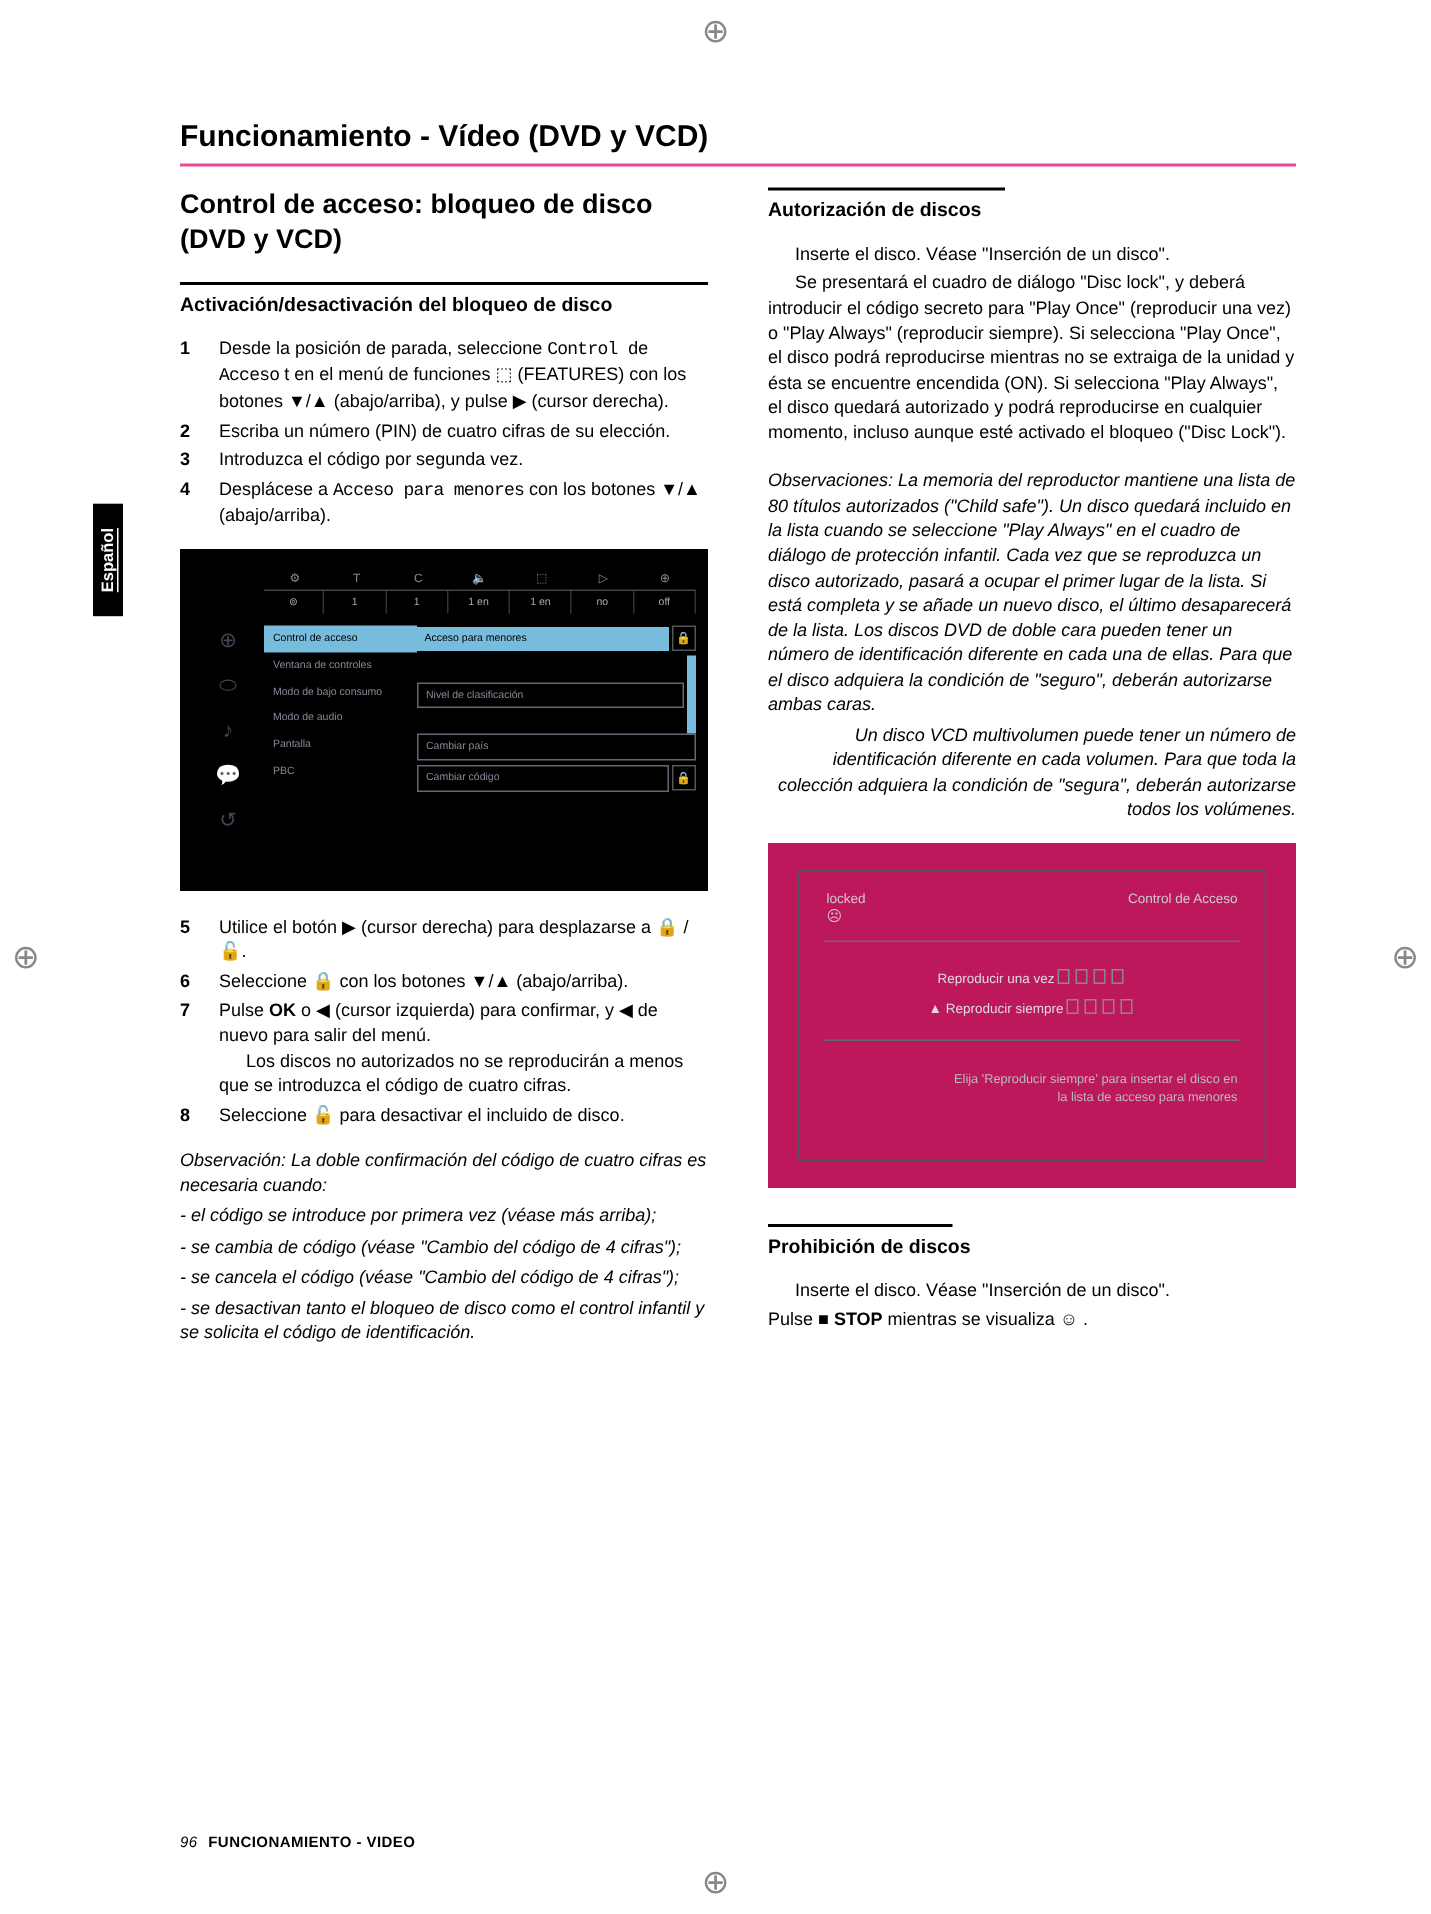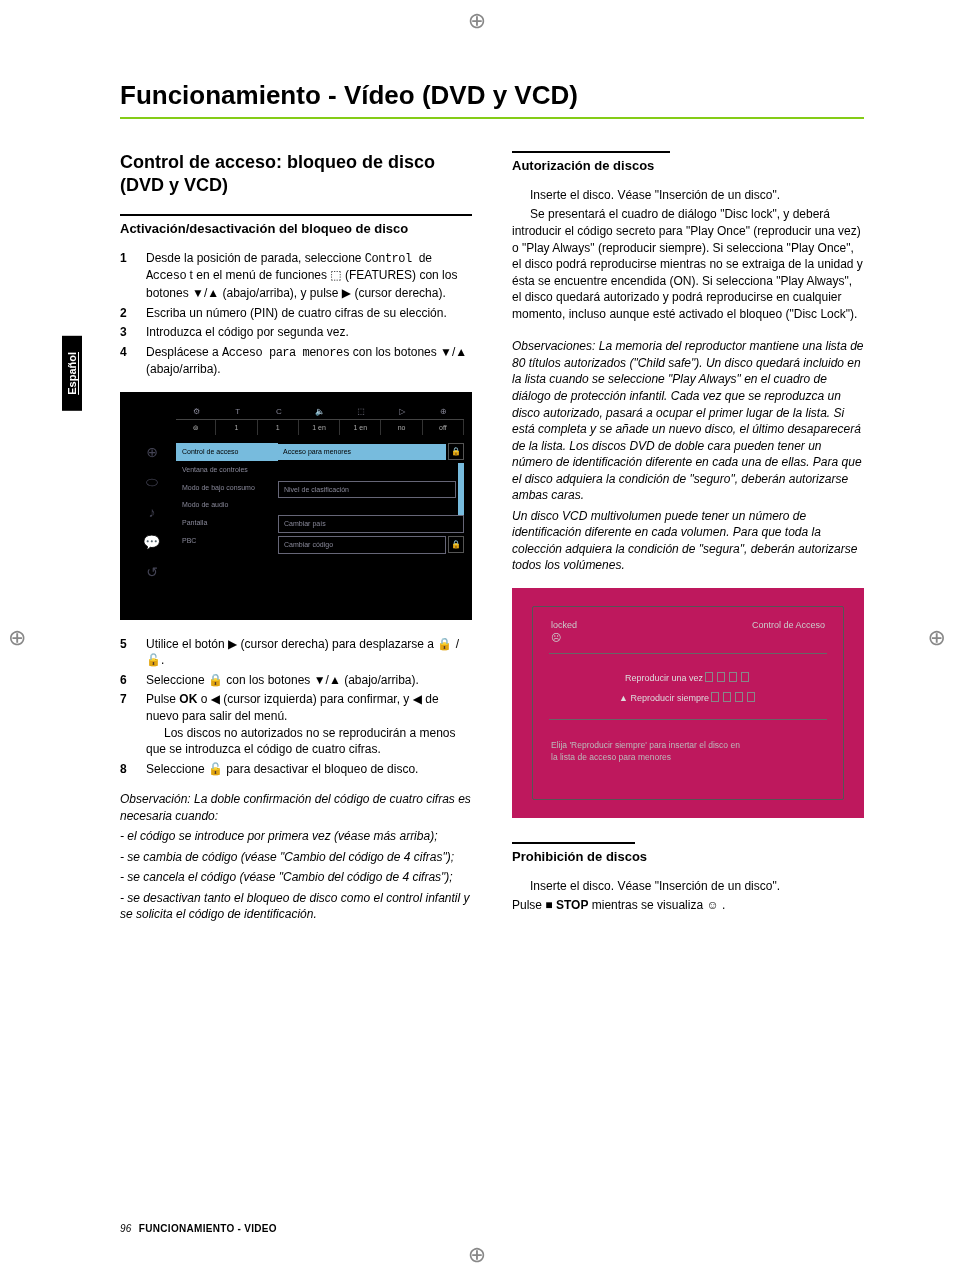--- a/index.html
+++ b/index.html
@@ -6,25 +6,25 @@
   body {
     font-family: Arial, Helvetica, sans-serif;
     width: 954px;
     height: 1276px;
     background: #fff;
     color: #000;
     position: relative;
     padding: 80px 90px 50px 120px;
   }
   .page-title {
-    font-size: 26px;
-    font-weight: bold;
-    border-bottom: 2px solid #84cc16;
+    font-size: 20px;
+    font-weight: bold;
+    border-bottom: 2px solid #ec4899;
     padding-bottom: 6px;
-    margin-bottom: 32px;
+    margin-bottom: 14px;
   }
   .language-tab {
     position: absolute;
     left: 62px;
     top: 336px;
     background: #000;
     color: #fff;
     font-size: 11px;
     font-weight: bold;
     padding: 16px 4px;
@@ -94,40 +94,40 @@
   .lockicn { font-size:8px; margin-left:2px; padding:2px; border:1px solid #555;}
   .screenshot2 {
     background:#be185d; width:100%; height:230px; margin:6px 0 24px 0;
     padding: 18px 20px; color:#fff; font-size:9px;
   }
   .screenshot2 .inner { border:1px solid #555; border-radius:2px; padding:12px 18px; height:100%; position:relative;}
   .screenshot2 .hdr { display:flex; justify-content:space-between; color:#ccc; margin-bottom:2px;}
   .screenshot2 .divider { border-top:1px solid #666; margin:8px -2px 18px -2px;}
   .screenshot2 .opt { display:flex; justify-content:center; margin-bottom:6px; color:#ddd;}
   .screenshot2 .boxes span { display:inline-block; width:8px; height:10px; border:1px solid #888; margin:0 2px;}
-  .screenshot2 .msg { color:#bbb; font-size:8.5px; line-height:1.4; margin-top:20px;}
+  .screenshot2 .msg { color:#bbb; font-size:8.5px; line-height:1.4; margin-top:20px;text-align:right;}
   .footer {
     position:absolute; bottom:42px; left:120px;
     font-size:10px; font-weight:bold; letter-spacing:0.3px;
   }
   .footer .pn { font-weight:normal; margin-right:4px;font-style:italic;}
   .crop-top, .crop-bottom {
     position:absolute; left:50%; transform:translateX(-50%);
     width:30px; height:30px; color:#888; font-size:22px;
     display:flex; align-items:center; justify-content:center;
   }
   .crop-top { top:6px; }
   .crop-bottom { bottom:6px; }
   .crop-left, .crop-right {
     position:absolute; top:50%; transform:translateY(-50%);
     color:#888; font-size:22px;
   }
   .crop-left { left:8px; } .crop-right { right:8px; }
   p { margin-bottom: 3px; }
-  .mb { margin-bottom: 14px; }
+  .mb { margin-bottom: 14px; text-align: right; }
 </style>
 </head>
 <body>
 
 <div class="crop-top">⊕</div>
 <div class="crop-bottom">⊕</div>
 <div class="crop-left">⊕</div>
 <div class="crop-right">⊕</div>
 
 <div class="language-tab">Español</div>
@@ -225,21 +225,21 @@
       <li>
           <span class="num">6</span>
           <span>Seleccione 🔒 con los botones ▼/▲ (abajo/arriba).</span>
         </li>
       <li>
           <span class="num">7</span>
         <span><span>Pulse </span><b>OK</b><span> o ◀ (cursor izquierda) para confirmar, y ◀ de nuevo para salir del menú.</span><br><span class="indent">Los discos no autorizados no se reproducirán a menos que se introduzca el código de cuatro cifras.</span></span>
         </li>
       <li>
           <span class="num">8</span>
-          <span>Seleccione 🔓 para desactivar el bloqueo de disco.</span>
+          <span>Seleccione 🔓 para desactivar el incluido de disco.</span>
         </li>
     </ol>
 
     <p class="note">Observación: La doble confirmación del código de cuatro cifras es necesaria cuando:</p>
     <p class="note">- el código se introduce por primera vez (véase más arriba);</p>
     <p class="note">- se cambia de código (véase "Cambio del código de 4 cifras");</p>
     <p class="note">- se cancela el código (véase "Cambio del código de 4 cifras");</p>
     <p class="note">- se desactivan tanto el bloqueo de disco como el control infantil y se solicita el código de identificación.</p>
   </div>
 

